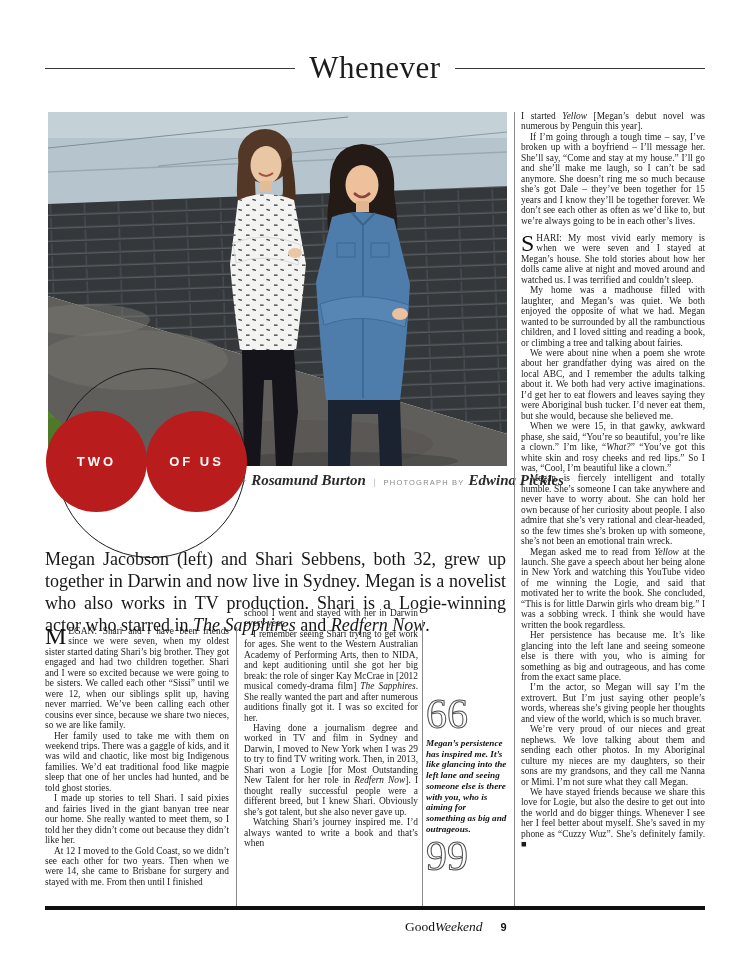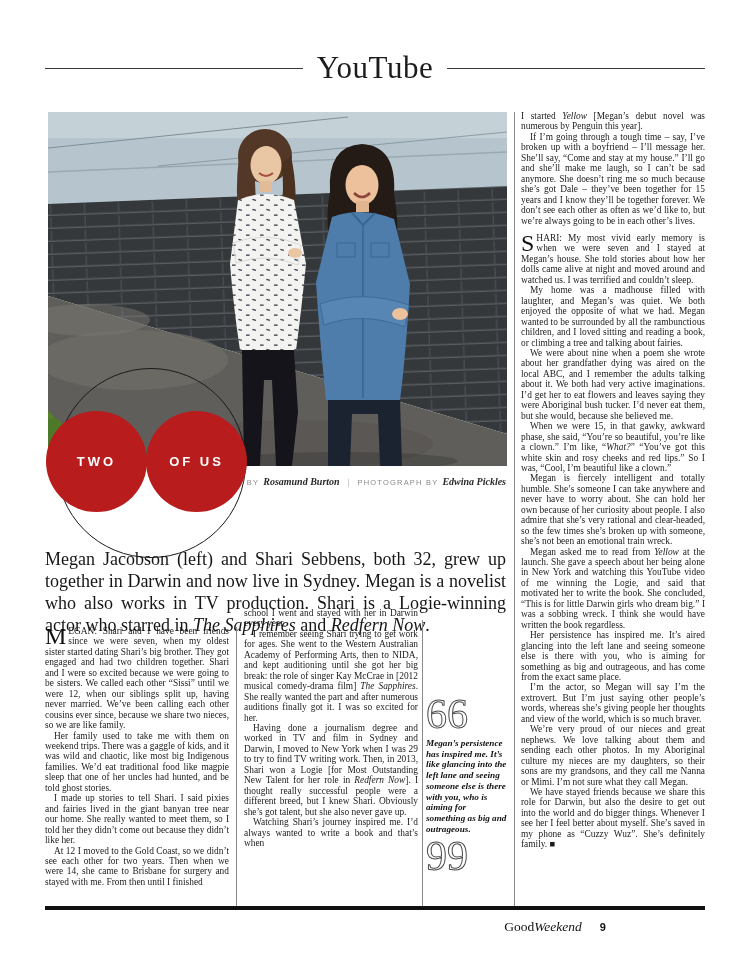--- a/index.html
+++ b/index.html
@@ -23,21 +23,21 @@
                 font-family:"Liberation Sans",sans-serif;font-weight:bold;color:#fff;
                 font-size:13px;letter-spacing:3px;}
   .badge-two{left:46px;top:411px;}
   .badge-ofus{left:146px;top:411px;}
 
   
   .byline{position:absolute;left:200px;top:471px;width:306px;text-align:right;white-space:nowrap;}
   .byline .lbl{font-family:"Liberation Sans",sans-serif;font-size:7.5px;color:#8a8a8a;
                letter-spacing:1.2px;}
   .byline .name{font-family:"Liberation Serif",serif;font-style:italic;font-weight:bold;
-                font-size:10px;color:#2a2a2a;}
+                font-size:15px;color:#2a2a2a;}
   .byline .sep{color:#999;font-size:9px;padding:0 4px;}
 
   
   .intro{position:absolute;left:45px;top:548px;width:461px;font-size:18px;line-height:22px;
          text-align:justify;color:#161616;}
   .intro i{font-style:italic;}
 
   
   .bodycol{position:absolute;font-size:9.4px;line-height:10.45px;text-align:justify;color:#1b1b1b;overflow:hidden;}
   .bodycol p{margin:0;text-indent:9px;}
@@ -56,34 +56,34 @@
   .vr3{left:514px;top:112px;height:794px;}
 
   
   .quote-col{position:absolute;left:426px;top:697px;width:81px;z-index:2;}
   .quote-col p{margin:7px 0 5px 0;font-style:italic;font-weight:bold;font-size:9.2px;
                line-height:10.7px;color:#111;text-align:left;}
   .qmark{display:block;}
 
   
   .footer-rule{position:absolute;left:45px;top:906px;width:660px;height:3.5px;background:#101010;}
-  .footer{position:absolute;left:405px;top:917px;width:300px;text-align:center;white-space:nowrap;}
+  .footer{position:absolute;left:405px;top:917px;width:300px;text-align:left;white-space:nowrap;}
   .footer .brand{font-size:13.5px;color:#111;}
   .footer .brand i{font-style:italic;}
   .footer .pageno{font-family:"Liberation Sans",sans-serif;font-weight:bold;font-size:11px;
                   margin-left:14px;color:#111;}
 </style>
 </head>
 <body>
 
 <div class="page">
 
   <div class="masthead">
     <div class="rule"></div>
-    <div class="title">YouTube</div>
+    <div class="title">Whenever</div>
     <div class="rule"></div>
   </div>
 
   <div class="photo">
     <svg width="459" height="354" viewBox="0 0 459 354" preserveAspectRatio="none">
       <defs>
         <pattern id="bricks" width="34" height="13" patternUnits="userSpaceOnUse" patternTransform="rotate(-2)">
           <rect width="34" height="13" fill="#35383b"></rect>
           <rect y="11.6" width="34" height="1.4" fill="#575d62"></rect>
           <rect x="32.6" y="1.5" width="1.2" height="10" fill="#4a5055"></rect>
@@ -181,24 +181,24 @@
     </div>
   <div class="bodycol col3">
       <p><span>I started </span><i>Yellow</i><span> [Megan’s debut novel was numerous by Penguin this year].</span></p>
       <p><span>If I’m going through a tough time – say, I’ve broken up with a boyfriend – I’ll message her. She’ll say, “Come and stay at my house.” I’ll go and she’ll make me laugh, so I can’t be sad anymore. She doesn’t ring me so much because she’s got Dale – they’ve been together for 15 years and I know they’ll be together forever. We don’t see each other as often as we’d like to, but we’re always going to be in each other’s lives.</span></p>
       <p class="dropcap-para"><span class="dropcap">S</span><span>HARI: My most vivid early memory is when we were seven and I stayed at Megan’s house. She told stories about how her dolls came alive at night and moved around and watched us. I was terrified and couldn’t sleep.</span></p>
       <p><span>My home was a madhouse filled with laughter, and Megan’s was quiet. We both enjoyed the opposite of what we had. Megan wanted to be surrounded by all the rambunctious children, and I loved sitting and reading a book, or climbing a tree and talking about fairies.</span></p>
       <p><span>We were about nine when a poem she wrote about her grandfather dying was aired on the local ABC, and I remember the adults talking about it. We both had very active imaginations. I’d get her to eat flowers and leaves saying they were Aboriginal bush tucker. I’d never eat them, but she would, because she believed me.</span></p>
       <p><span>When we were 15, in that gawky, awkward phase, she said, “You’re so beautiful, you’re like a clown.” I’m like, “</span><i>What?</i><span>” “You’ve got this white skin and rosy cheeks and red lips.” So I was, “Cool, I’m beautiful like a clown.”</span></p>
       <p><span>Megan is fiercely intelligent and totally humble. She’s someone I can take anywhere and never have to worry about. She can hold her own because of her curiosity about people. I also admire that she’s very rational and clear-headed, so the few times she’s broken up with someone, she’s not been an emotional train wreck.</span></p>
       <p><span>Megan asked me to read from </span><i>Yellow</i><span> at the launch. She gave a speech about her being alone in New York and watching this YouTube video of me winning the Logie, and said that motivated her to write the book. She concluded, “This is for little Darwin girls who dream big.” I was a sobbing wreck. I think she would have written the book regardless.</span></p>
-      <p><span>Her persistence has inspired me. It’s aired glancing into the left lane and seeing someone else is there with you, who is aiming for something as big and outrageous, and has come from the exact same place.</span></p>
+      <p><span>Her persistence has because me. It’s like glancing into the left lane and seeing someone else is there with you, who is aiming for something as big and outrageous, and has come from the exact same place.</span></p>
       <p><span>I’m the actor, so Megan will say I’m the extrovert. But I’m just saying other people’s words, whereas she’s giving people her thoughts and view of the world, which is so much braver.</span></p>
       <p><span>We’re very proud of our nieces and great nephews. We love talking about them and sending each other photos. In my Aboriginal culture my nieces are my daughters, so their sons are my grandsons, and they call me Nanna or Mimi. I’m not sure what they call Megan.</span></p>
-      <p><span>We have stayed friends because we share this role for Darwin, but also the desire to get out into the world and do bigger things. Whenever I see her I feel better about myself. She’s saved in my phone as “Cuzzy Wuz”. She’s definitely family. ■</span></p>
+      <p><span>We have stayed friends because we share this love for Logie, but also the desire to get out into the world and do bigger things. Whenever I see her I feel better about myself. She’s saved in my phone as “Cuzzy Wuz”. She’s definitely family. ■</span></p>
     </div>
 
   <div class="quote-col">
     <svg class="qmark" width="48" height="34" viewBox="0 0 48 34">
       <text x="0" y="31" font-family="Liberation Serif, serif" font-size="42" fill="#ffffff" stroke="#4a4a4a" stroke-width="1">66</text>
     </svg>
     <p>Megan’s persistence has inspired me. It’s like glancing into the left lane and seeing someone else is there with you, who is aiming for something as big and outrageous.</p>
     <svg class="qmark" width="48" height="34" viewBox="0 0 48 34">
       <text x="0" y="31" font-family="Liberation Serif, serif" font-size="42" fill="#ffffff" stroke="#4a4a4a" stroke-width="1">99</text>
     </svg>

